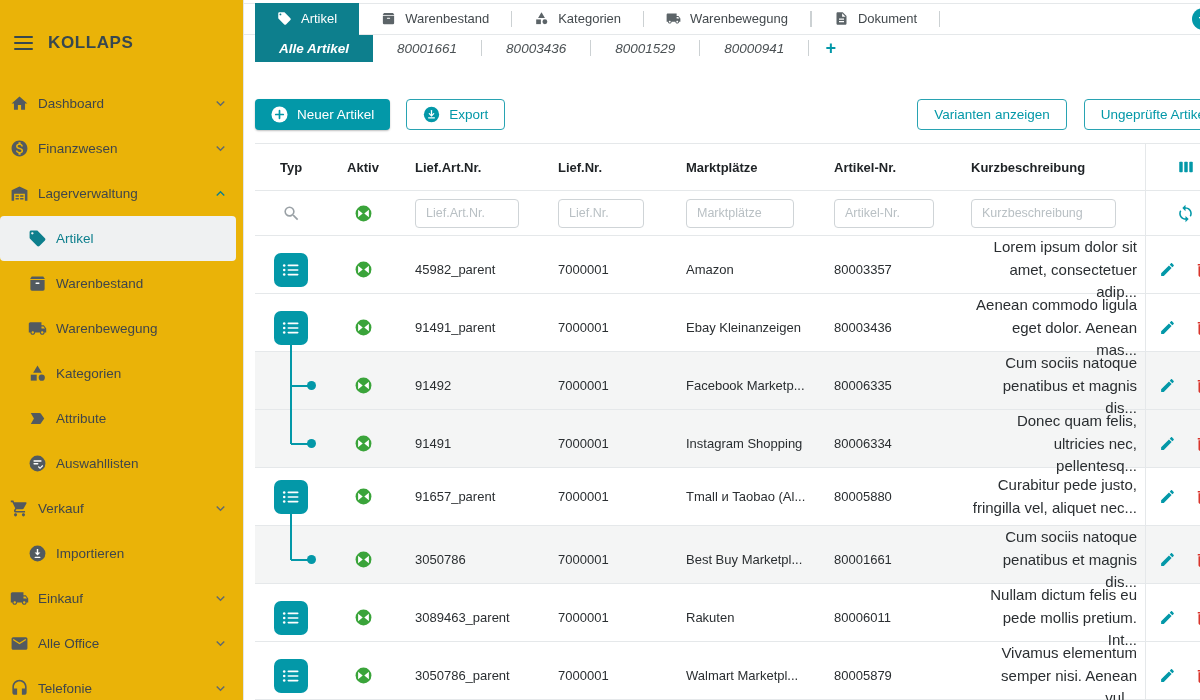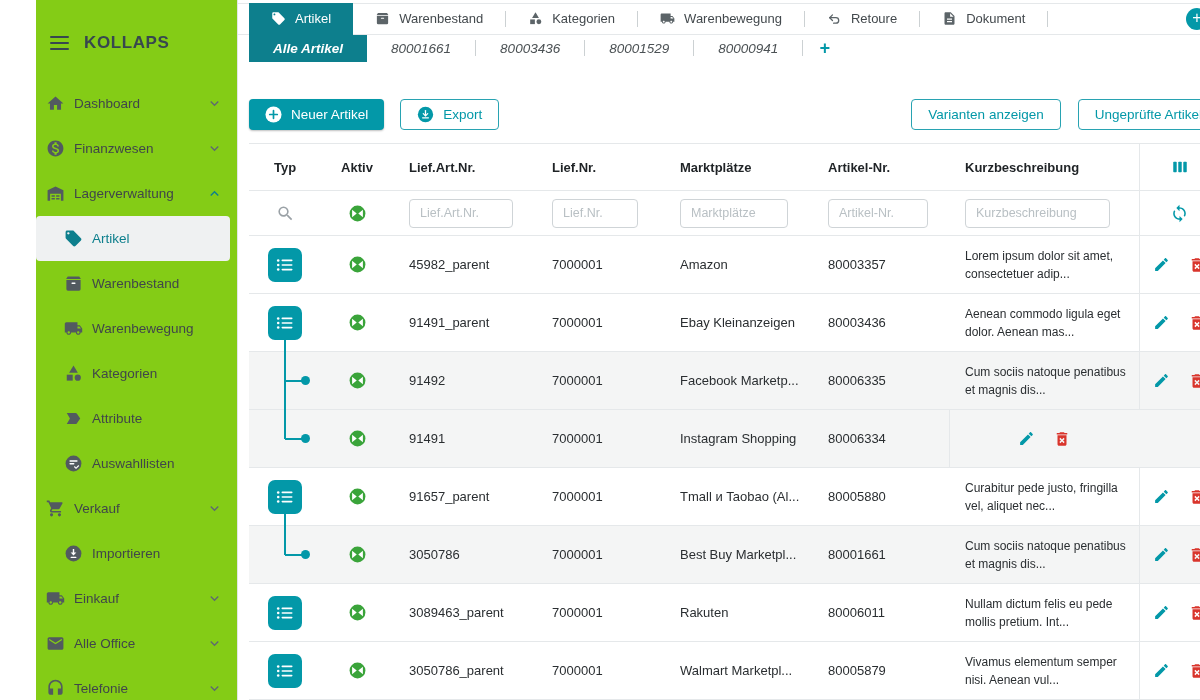--- a/index.html
+++ b/index.html
@@ -5,21 +5,21 @@
   :root{
     --accent:#0d7f8d; --accent-bright:#0398a8; --green:#3aa43a; --red:#d9352c;
     --border:#e5e8ea; --ink:#2a2e31; --side-ink:#40464a; --icon-grey:#525a60;
   }
   *{box-sizing:border-box; margin:0; padding:0;}
   html,body{width:1200px;height:700px;overflow:hidden;background:#fff;
     font-family:"Liberation Sans",sans-serif;}
   .app{display:flex;width:1200px;height:700px;}
 
   
-  .sidebar{width:202px;flex-shrink:0;background:#84cc16;border-right:1px solid #e2e5e7;margin-left:36px;}
+  .sidebar{width:244px;flex-shrink:0;background:#eab308;border-right:1px solid #e2e5e7;}
   .brand{display:flex;align-items:center;gap:15px;padding:33px 14px 0 14px;
     color:#37474f;font-weight:bold;font-size:17px;letter-spacing:.6px;}
   .hamburger{display:inline-flex;flex-direction:column;gap:3.5px;cursor:pointer;}
   .hamburger i{display:block;width:19px;height:2.4px;background:#37474f;border-radius:1px;}
   nav{margin-top:28px;}
   .nav-item{height:45px;display:flex;align-items:center;padding:0 14px 0 9px;
     color:var(--side-ink);font-size:13.5px;cursor:pointer;}
   .nav-item .ico{width:20px;height:20px;margin-right:9px;color:var(--icon-grey);
     display:inline-flex;align-items:center;justify-content:center;flex-shrink:0;}
   .nav-item .ico svg{width:19px;height:19px;}
@@ -71,21 +71,21 @@
   .trow>.c.actions-col{border-left:1px solid var(--border);justify-content:center;
     padding-left:0;gap:18px;}
   .thead{height:47px;font-weight:bold;font-size:13px;color:#1f2326;}
   .tfilter{height:45px;}
   .f-input{height:29px;border:1px solid #cfd4d7;border-radius:4px;padding:0 10px;
     font-size:12.5px;color:#333;font-family:"Liberation Sans",sans-serif;outline:none;}
   .f-input::placeholder{color:#b9c0c4;}
   .w104{width:104px}.w86{width:86px}.w108{width:108px}.w100{width:100px}.w145{width:145px}
   .tdata{height:58px;font-size:13px;color:var(--ink);}
   .tdata.child{background:#f4f5f5;}
-  .kurz{font-size:12px;line-height:1.5;padding-right:8px;}
+  .kurz{font-size:15px;line-height:1.5;padding-right:8px;text-align:right;}
   .parent-ico{width:34px;height:34px;border-radius:7px;background:var(--accent-bright);
     display:flex;align-items:center;justify-content:center;z-index:1;cursor:pointer;}
   .parent-ico svg{width:22px;height:22px;}
   .ic-aktiv svg{width:19px;height:19px;display:block;}
   .ic-search{color:#9aa1a6;display:inline-flex;cursor:pointer;}
   .ic-search svg{width:19px;height:19px;}
   .ic-cols{color:var(--accent-bright);display:inline-flex;cursor:pointer;}
   .ic-cols svg{width:18px;height:18px;}
   .ic-sync{color:var(--accent-bright);display:inline-flex;cursor:pointer;}
   .ic-sync svg{width:19px;height:19px;}
@@ -317,29 +317,20 @@
         <span class="vsep"></span>
         <div class="tab">
           <span class="ico">
             <svg viewBox="0 0 24 24" fill="currentColor">
               <path d="M20 8h-3V4H3c-1.1 0-2 .9-2 2v11h2c0 1.66 1.34 3 3 3s3-1.34 3-3h6c0 1.66 1.34 3 3 3s3-1.34 3-3h2v-5l-3-4zM6 18.5c-.83 0-1.5-.67-1.5-1.5s.67-1.5 1.5-1.5 1.5.67 1.5 1.5-.67 1.5-1.5 1.5zm13.5-9l1.96 2.5H17V9.5h2.5zm-1.5 9c-.83 0-1.5-.67-1.5-1.5s.67-1.5 1.5-1.5 1.5.67 1.5 1.5-.67 1.5-1.5 1.5z"></path>
             </svg>
           </span>
           <span>Warenbewegung</span>
         </div>
         <span class="vsep"></span>
-        <div class="tab">
-          <span class="ico">
-            <svg viewBox="0 0 20 20" fill="none" stroke="currentColor" stroke-width="1.7" stroke-linecap="round" stroke-linejoin="round">
-              <path d="M7.3 5.2L3.6 8.9l3.7 3.7"></path>
-              <path d="M3.6 8.9h8.3a3.7 3.7 0 0 1 0 7.4H8.8"></path>
-            </svg>
-          </span>
-          <span>Retoure</span>
-        </div>
         <span class="vsep"></span>
         <div class="tab">
           <span class="ico">
             <svg viewBox="0 0 24 24" fill="currentColor">
               <path d="M14 2H6c-1.1 0-2 .9-2 2v16c0 1.1.9 2 2 2h12c1.1 0 2-.9 2-2V8l-6-6zm2 16H8v-2h8v2zm0-4H8v-2h8v2zm-3-5V3.5L18.5 9H13z"></path>
             </svg>
           </span>
           <span>Dokument</span>
         </div>
         <span class="vsep"></span>
@@ -573,20 +564,21 @@
                 <svg viewBox="0 0 24 24">
                   <circle cx="12" cy="12" r="10" fill="var(--green)"></circle>
                   <path d="M5.2 7.2L11 12l-5.8 4.8zM18.8 7.2L13 12l5.8 4.8z" fill="#fff"></path>
                 </svg>
               </span>
             </div>
             <div class="c">91491</div>
             <div class="c">7000001</div>
             <div class="c">Instagram Shopping</div>
             <div class="c">80006334</div>
+            <div class="c kurz">Donec quam felis, ultricies nec, pellentesq...</div>
             <div class="c actions-col">
               <span class="ic-edit">
                 <svg viewBox="0 0 24 24" fill="currentColor">
                   <path d="M3 17.25V21h3.75L17.81 9.94l-3.75-3.75L3 17.25zM20.71 7.04c.39-.39.39-1.02 0-1.41l-2.34-2.34c-.39-.39-1.02-.39-1.41 0l-1.83 1.83 3.75 3.75 1.83-1.83z"></path>
                 </svg>
               </span>
               <span class="ic-del">
                 <svg viewBox="0 0 24 24" fill="currentColor">
                   <path d="M6 19c0 1.1.9 2 2 2h8c1.1 0 2-.9 2-2V7H6v12zM8.46 11.88l1.41-1.41L12 12.59l2.12-2.12 1.41 1.41L13.41 14l2.12 2.12-1.41 1.41L12 15.41l-2.12 2.12-1.41-1.41L10.59 14l-2.13-2.12zM15.5 4l-1-1h-5l-1 1H5v2h14V4h-3.5z"></path>
                 </svg>

